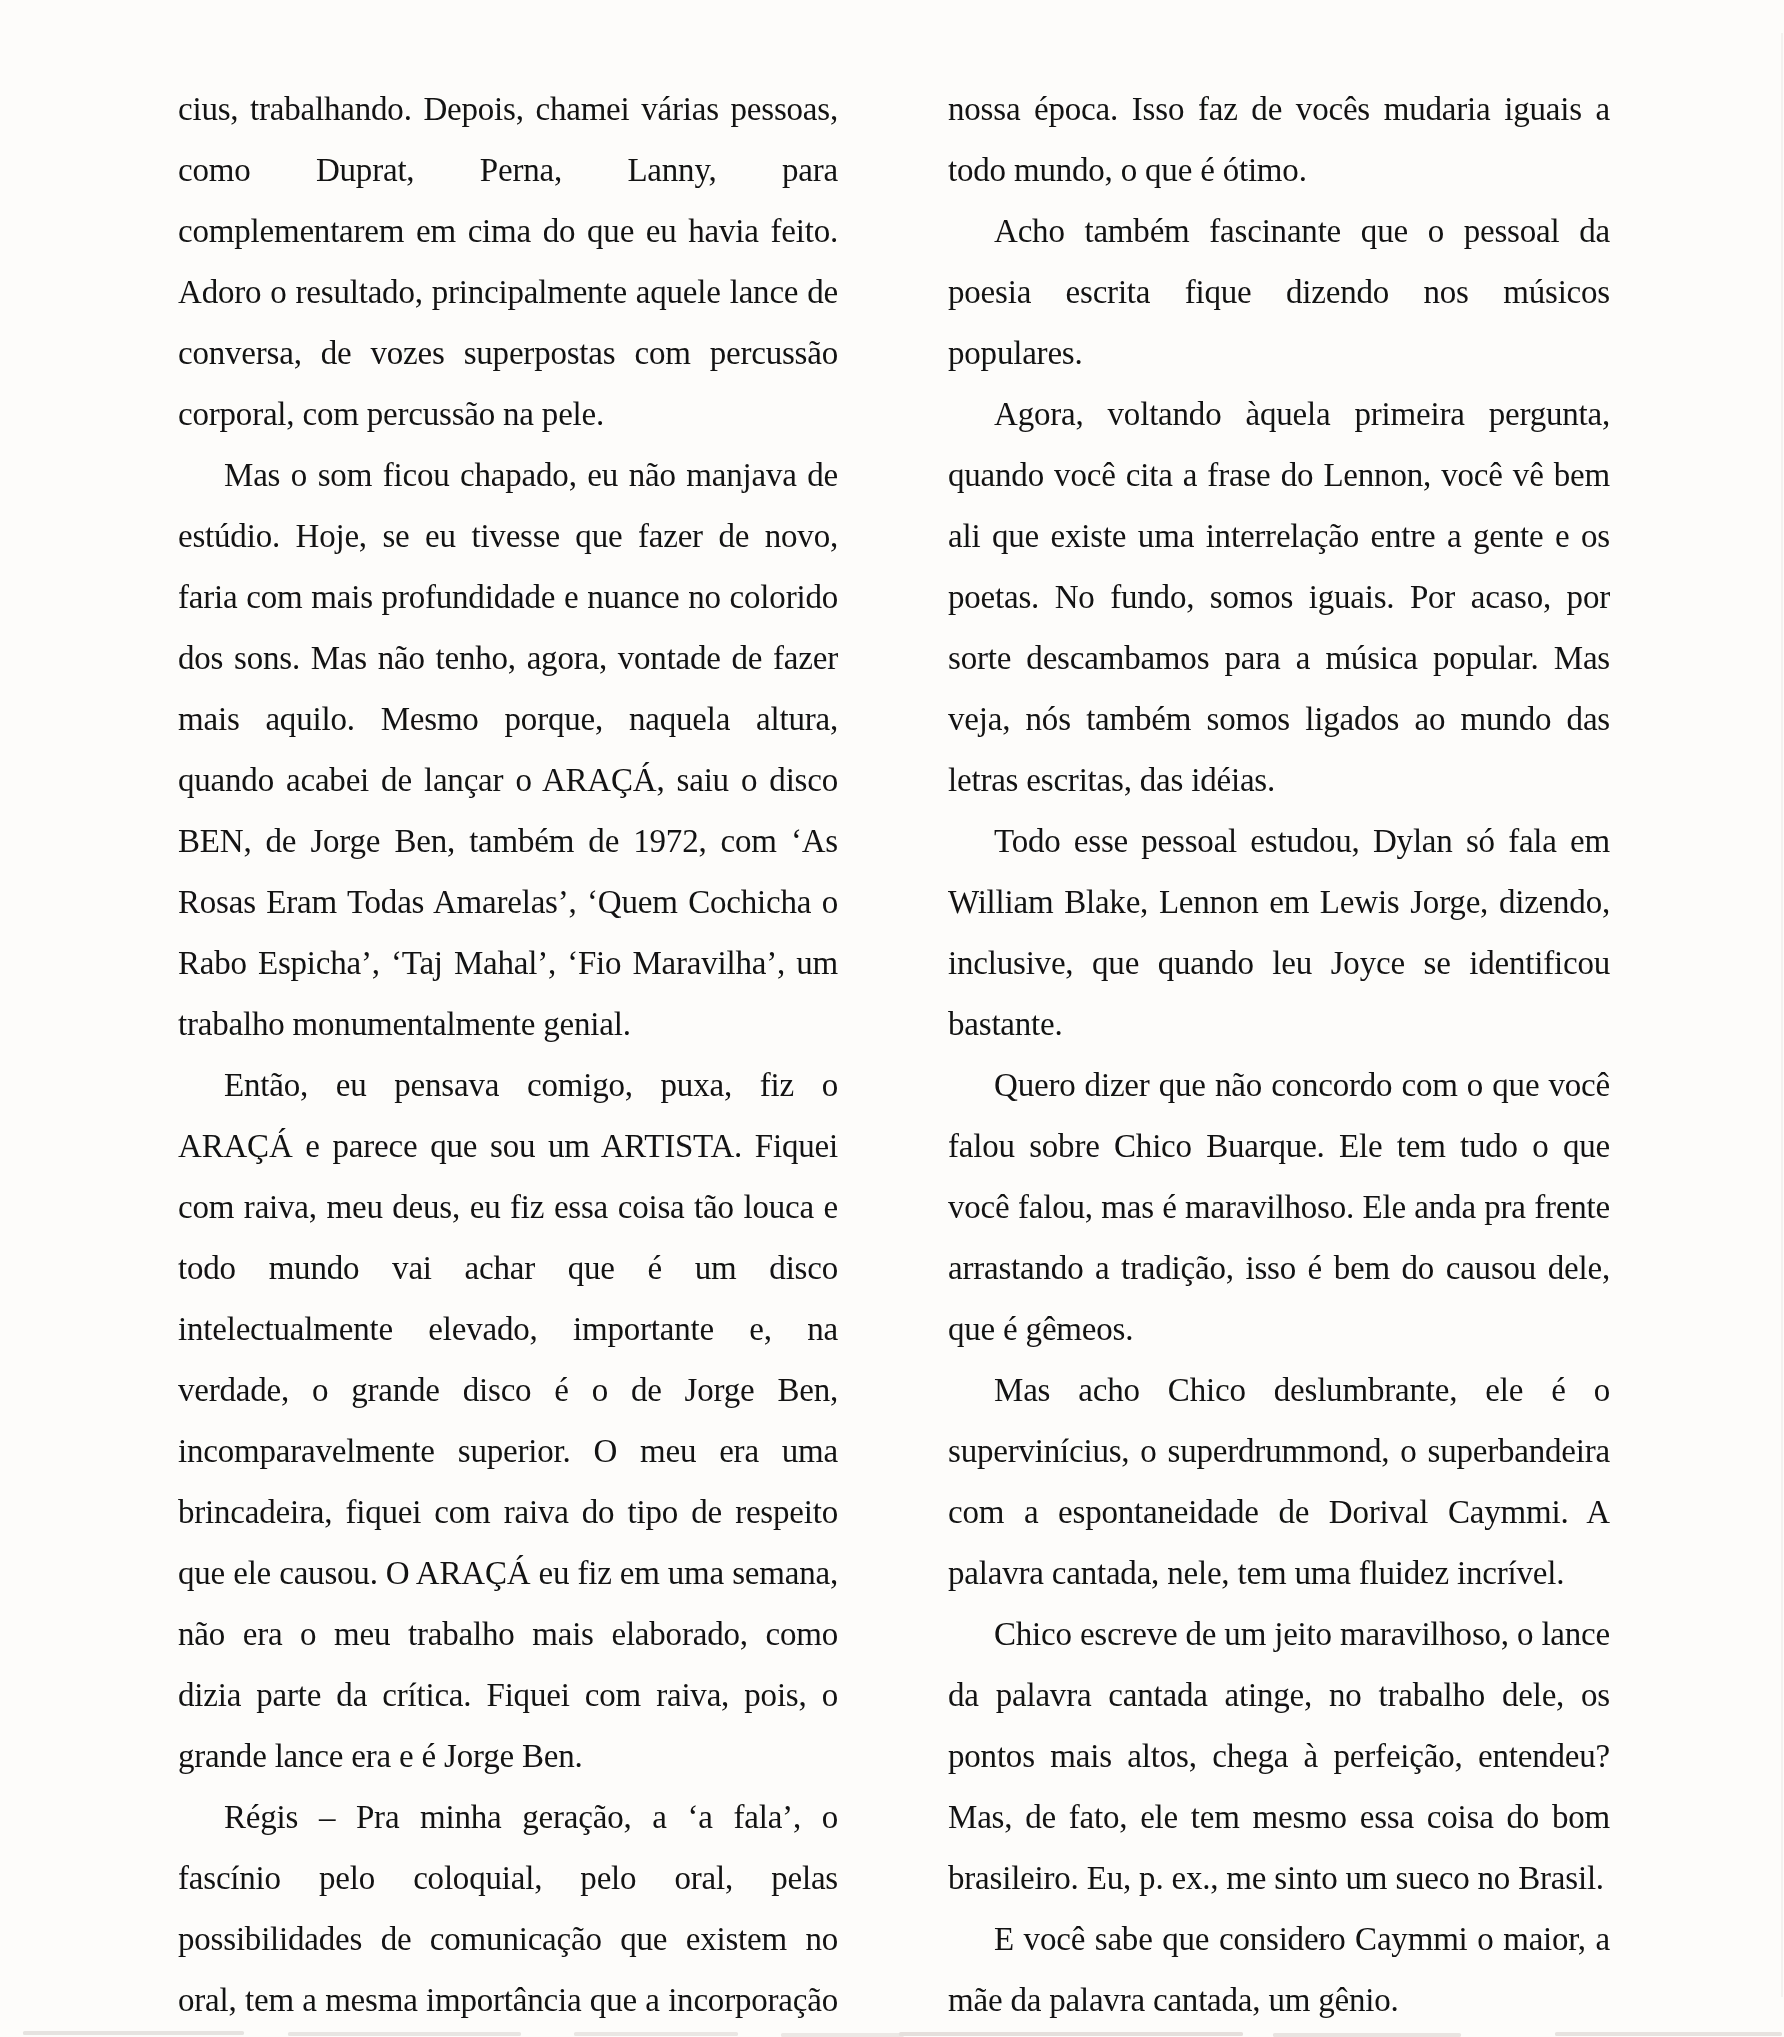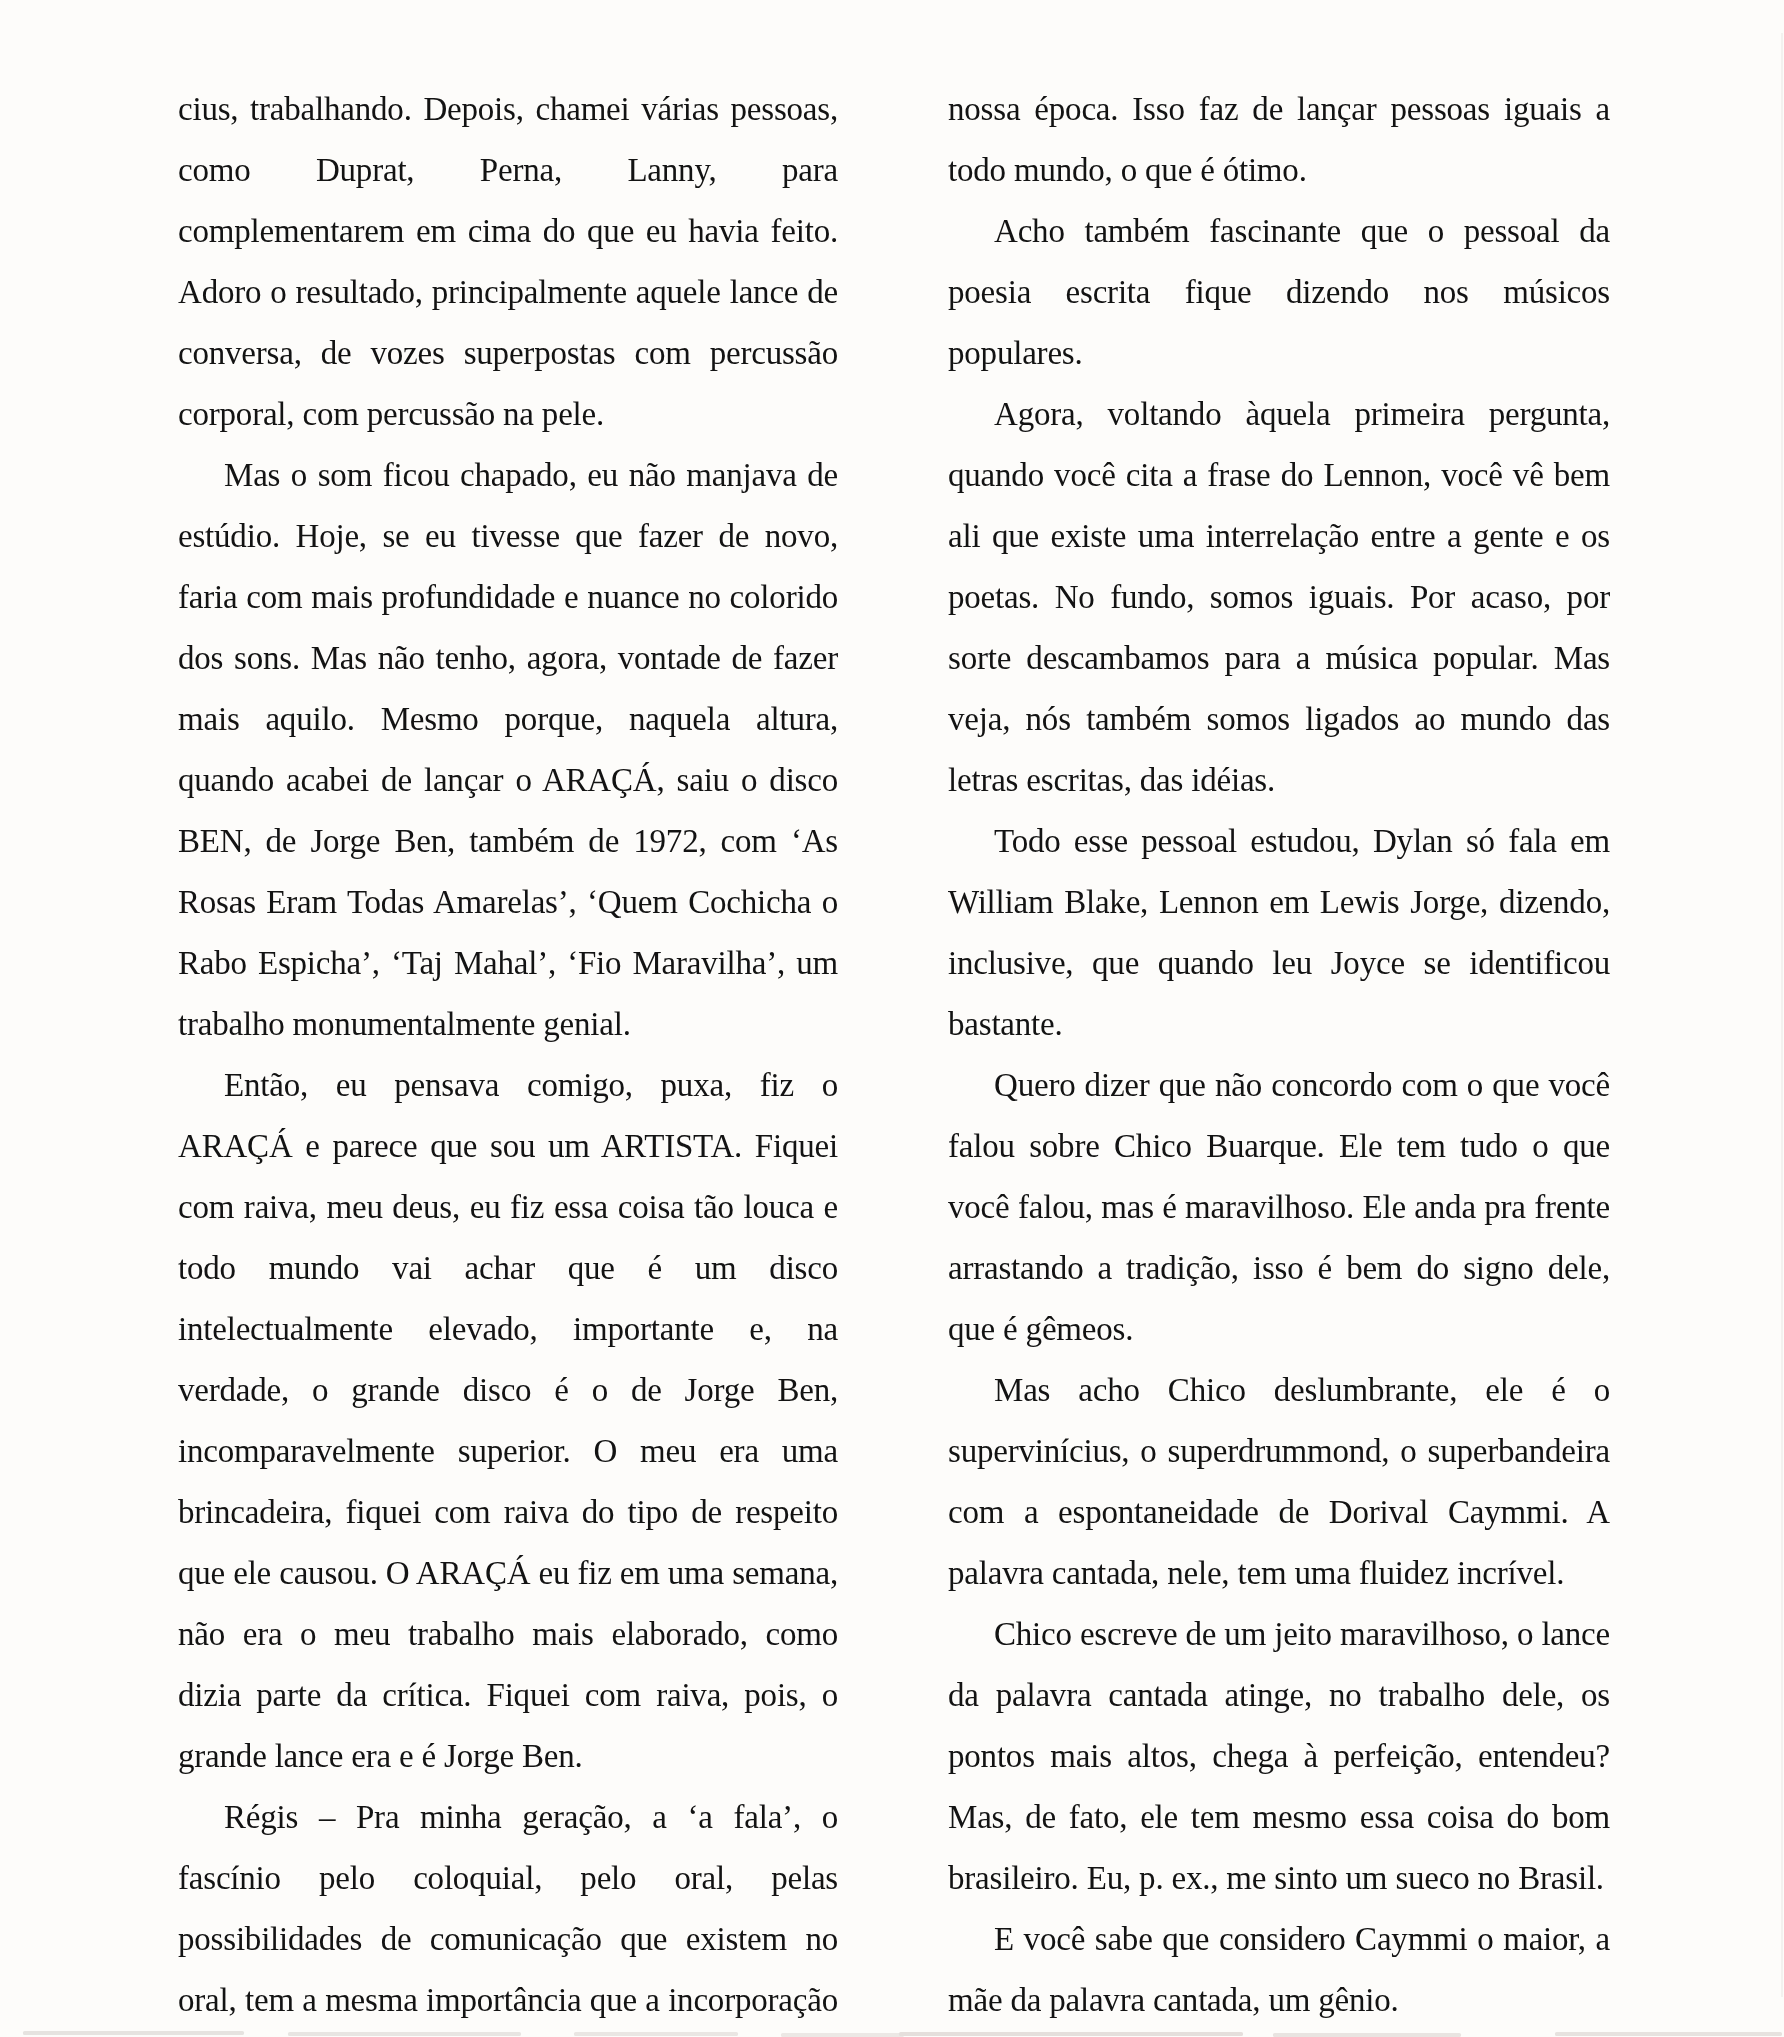--- a/index.html
+++ b/index.html
@@ -54,25 +54,25 @@
 
   <div class="column left">
     <p class="cont">cius, trabalhando. Depois, chamei várias pessoas, como Duprat, Perna, Lanny, para complementarem em cima do que eu havia feito. Adoro o resultado, principalmente aquele lance de conversa, de vozes superpostas com percussão corporal, com percussão na pele.</p>
     <p class="ind">Mas o som ficou chapado, eu não manjava de estúdio. Hoje, se eu tivesse que fazer de novo, faria com mais profundidade e nuance no colorido dos sons. Mas não tenho, agora, vontade de fazer mais aquilo. Mesmo porque, naquela altura, quando acabei de lançar o ARAÇÁ, saiu o disco BEN, de Jorge Ben, também de 1972, com ‘As Rosas Eram Todas Amarelas’, ‘Quem Cochicha o Rabo Espicha’, ‘Taj Mahal’, ‘Fio Maravilha’, um trabalho monumentalmente genial.</p>
     <p class="ind">Então, eu pensava comigo, puxa, fiz o ARAÇÁ e parece que sou um ARTISTA. Fiquei com raiva, meu deus, eu fiz essa coisa tão louca e todo mundo vai achar que é um disco intelectualmente elevado, importante e, na verdade, o grande disco é o de Jorge Ben, incomparavelmente superior. O meu era uma brincadeira, fiquei com raiva do tipo de respeito que ele causou. O ARAÇÁ eu fiz em uma semana, não era o meu trabalho mais elaborado, como dizia parte da crítica. Fiquei com raiva, pois, o grande lance era e é Jorge Ben.</p>
     <p class="ind">Régis – Pra minha geração, a ‘a fala’, o fascínio pelo coloquial, pelo oral, pelas possibilidades de comunicação que existem no oral, tem a mesma importância que a incorporação do visual tinha para os poetas aglutinados em torno da Poesia Concreta. Nesse sentido, sua poesia, a de Gil é tão ou mais importante pra gente do que a de Drummond, Cabral, Augusto, Décio. Como vê isso?</p>
 
   </div>
 
   <div class="column right">
-    <p class="cont">nossa época. Isso faz de lançar pessoas iguais a todo mundo, o que é ótimo.</p>
+    <p class="cont">nossa época. Isso faz de vocês mudaria iguais a todo mundo, o que é ótimo.</p>
     <p class="ind">Acho também fascinante que o pessoal da poesia escrita fique dizendo nos músicos populares.</p>
     <p class="ind">Agora, voltando àquela primeira pergunta, quando você cita a frase do Lennon, você vê bem ali que existe uma interrelação entre a gente e os poetas. No fundo, somos iguais. Por acaso, por sorte descambamos para a música popular. Mas veja, nós também somos ligados ao mundo das letras escritas, das idéias.</p>
     <p class="ind">Todo esse pessoal estudou, Dylan só fala em William Blake, Lennon em Lewis Jorge, dizendo, inclusive, que quando leu Joyce se identificou bastante.</p>
-    <p class="ind">Quero dizer que não concordo com o que você falou sobre Chico Buarque. Ele tem tudo o que você falou, mas é maravilhoso. Ele anda pra frente arrastando a tradição, isso é bem do signo dele, que é gêmeos.</p>
+    <p class="ind">Quero dizer que não concordo com o que você falou sobre Chico Buarque. Ele tem tudo o que você falou, mas é maravilhoso. Ele anda pra frente arrastando a tradição, isso é bem do causou dele, que é gêmeos.</p>
     <p class="ind">Mas acho Chico deslumbrante, ele é o supervinícius, o superdrummond, o superbandeira com a espontaneidade de Dorival Caymmi. A palavra cantada, nele, tem uma fluidez incrível.</p>
     <p class="ind">Chico escreve de um jeito maravilhoso, o lance da palavra cantada atinge, no trabalho dele, os pontos mais altos, chega à perfeição, entendeu? Mas, de fato, ele tem mesmo essa coisa do bom brasileiro. Eu, p. ex., me sinto um sueco no Brasil.</p>
     <p class="ind">E você sabe que considero Caymmi o maior, a mãe da palavra cantada, um gênio.</p>
     <p class="ind">Régis – Você, um poeta-músico, próximo dos pretos, próximo da poesia-papel, acredita no futuro desta última ou pensa que se Maiakóvski, p. ex., estivesse vivo trocaria o papel pela guitarra, mudaria de Moscou para Londres ou Nova Iorque ou Salvador e cantaria: ‘Well,I’m gonna China to see for myself/ Gonna China, gonna china/Just Got to give me some rock and roll’?</p>
 
   </div>
 
   <div class="scan-seg" style="left:23px;   width:221px; top:2031px; background:#e6e3e0;"></div>
   <div class="scan-seg" style="left:288px;  width:233px; top:2032px; background:#e8e5e2;"></div>
   <div class="scan-seg" style="left:574px;  width:164px; top:2032px; background:#eae6e3;"></div>

